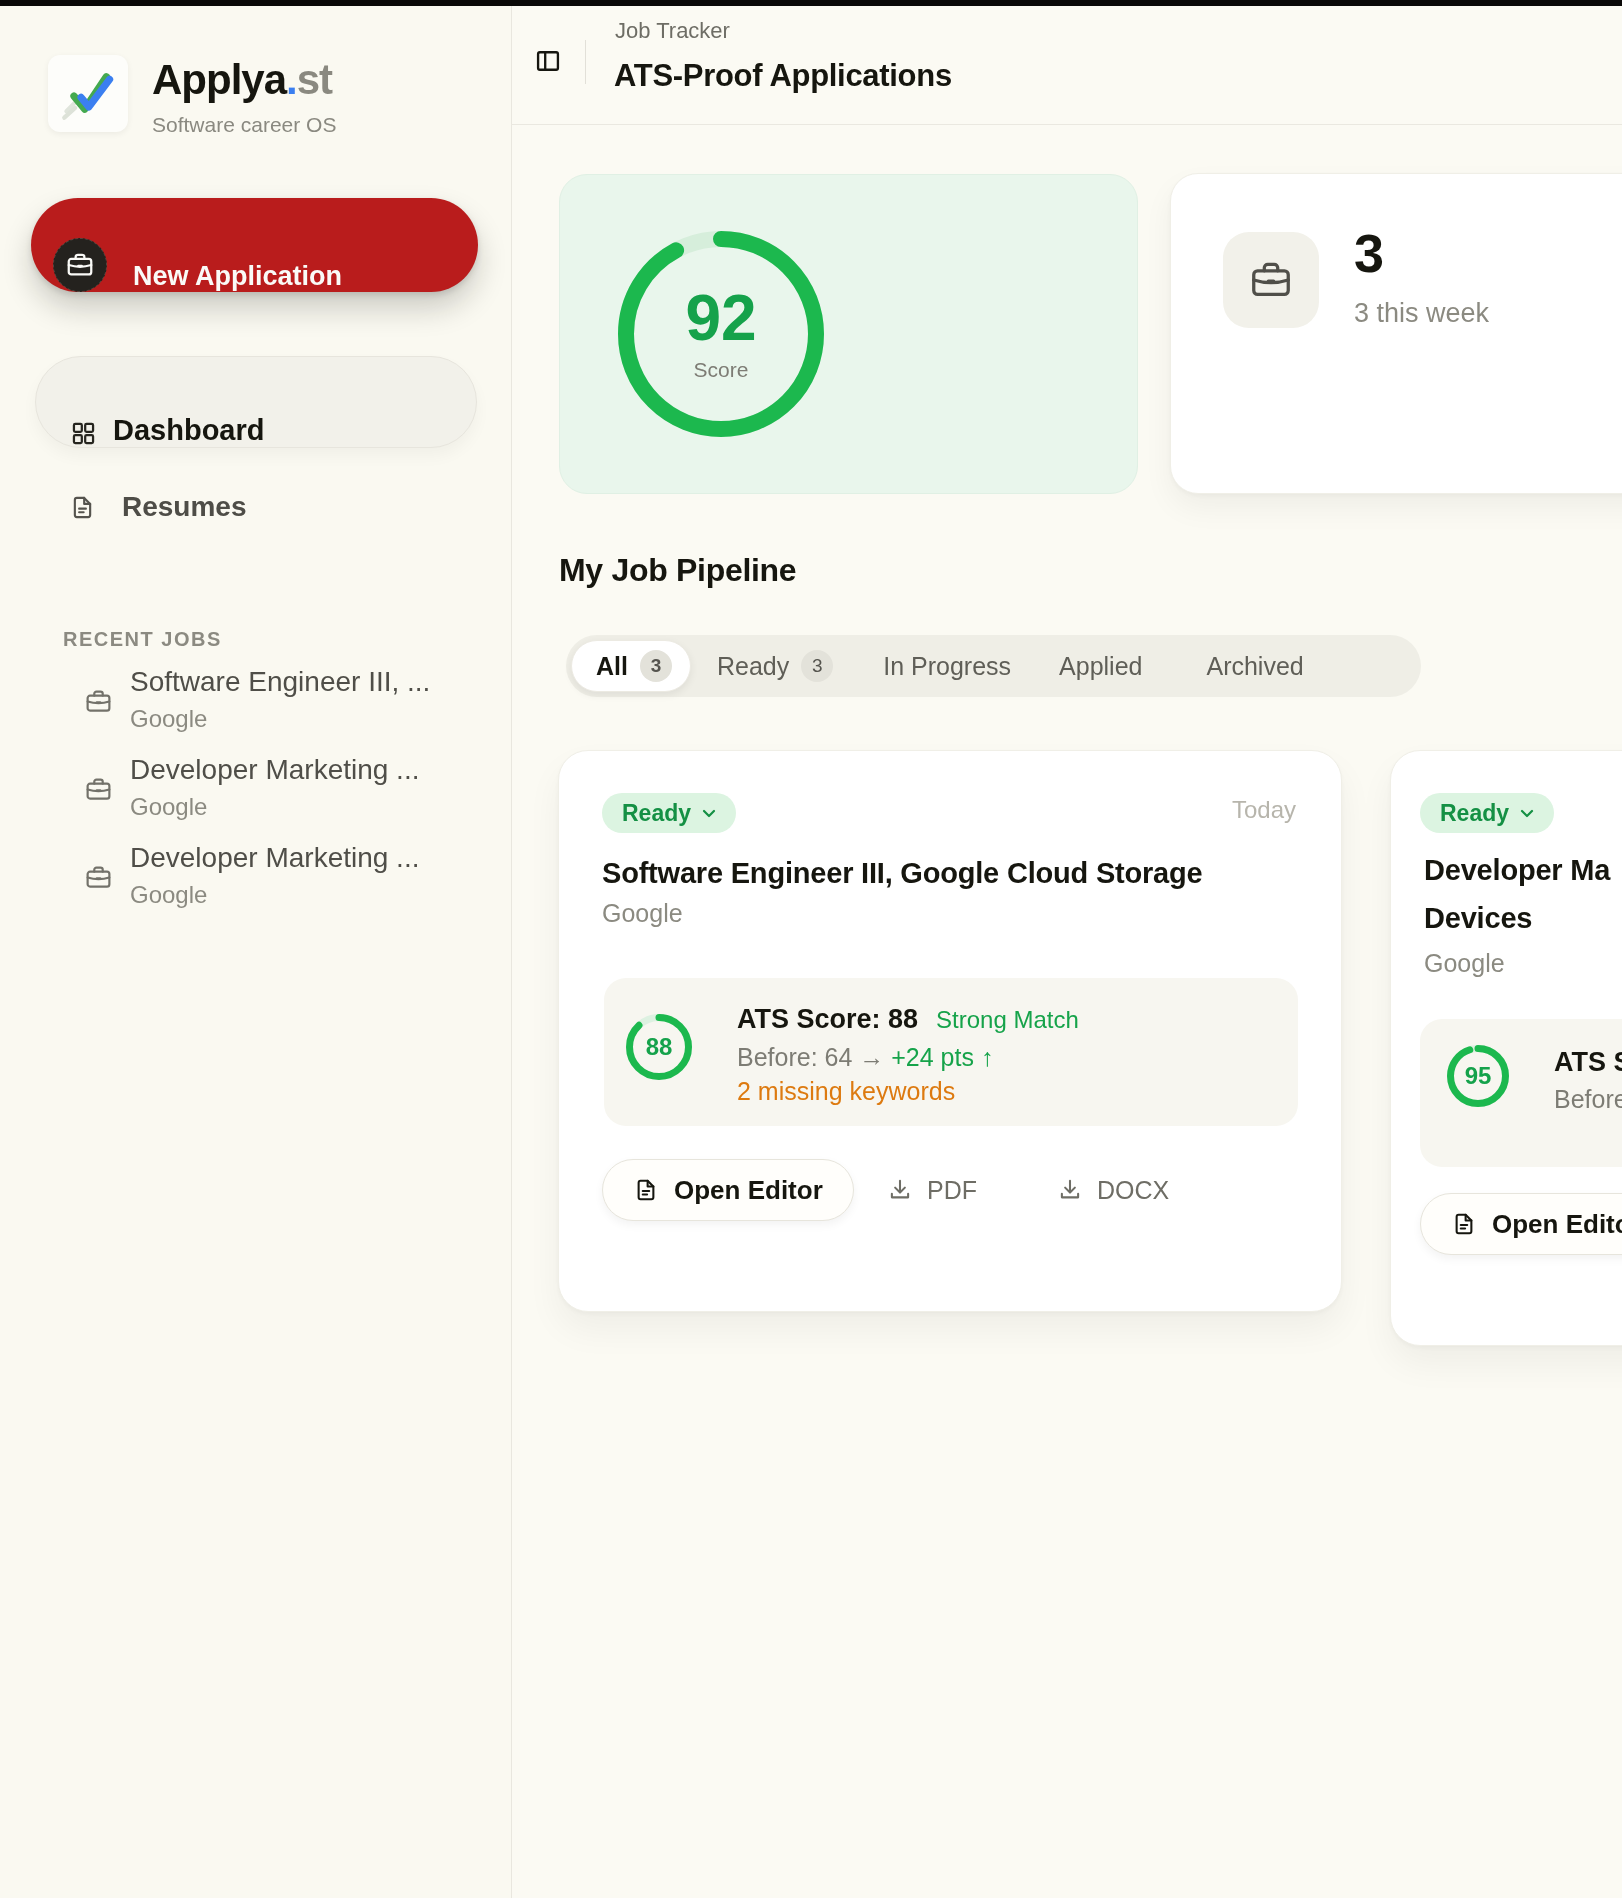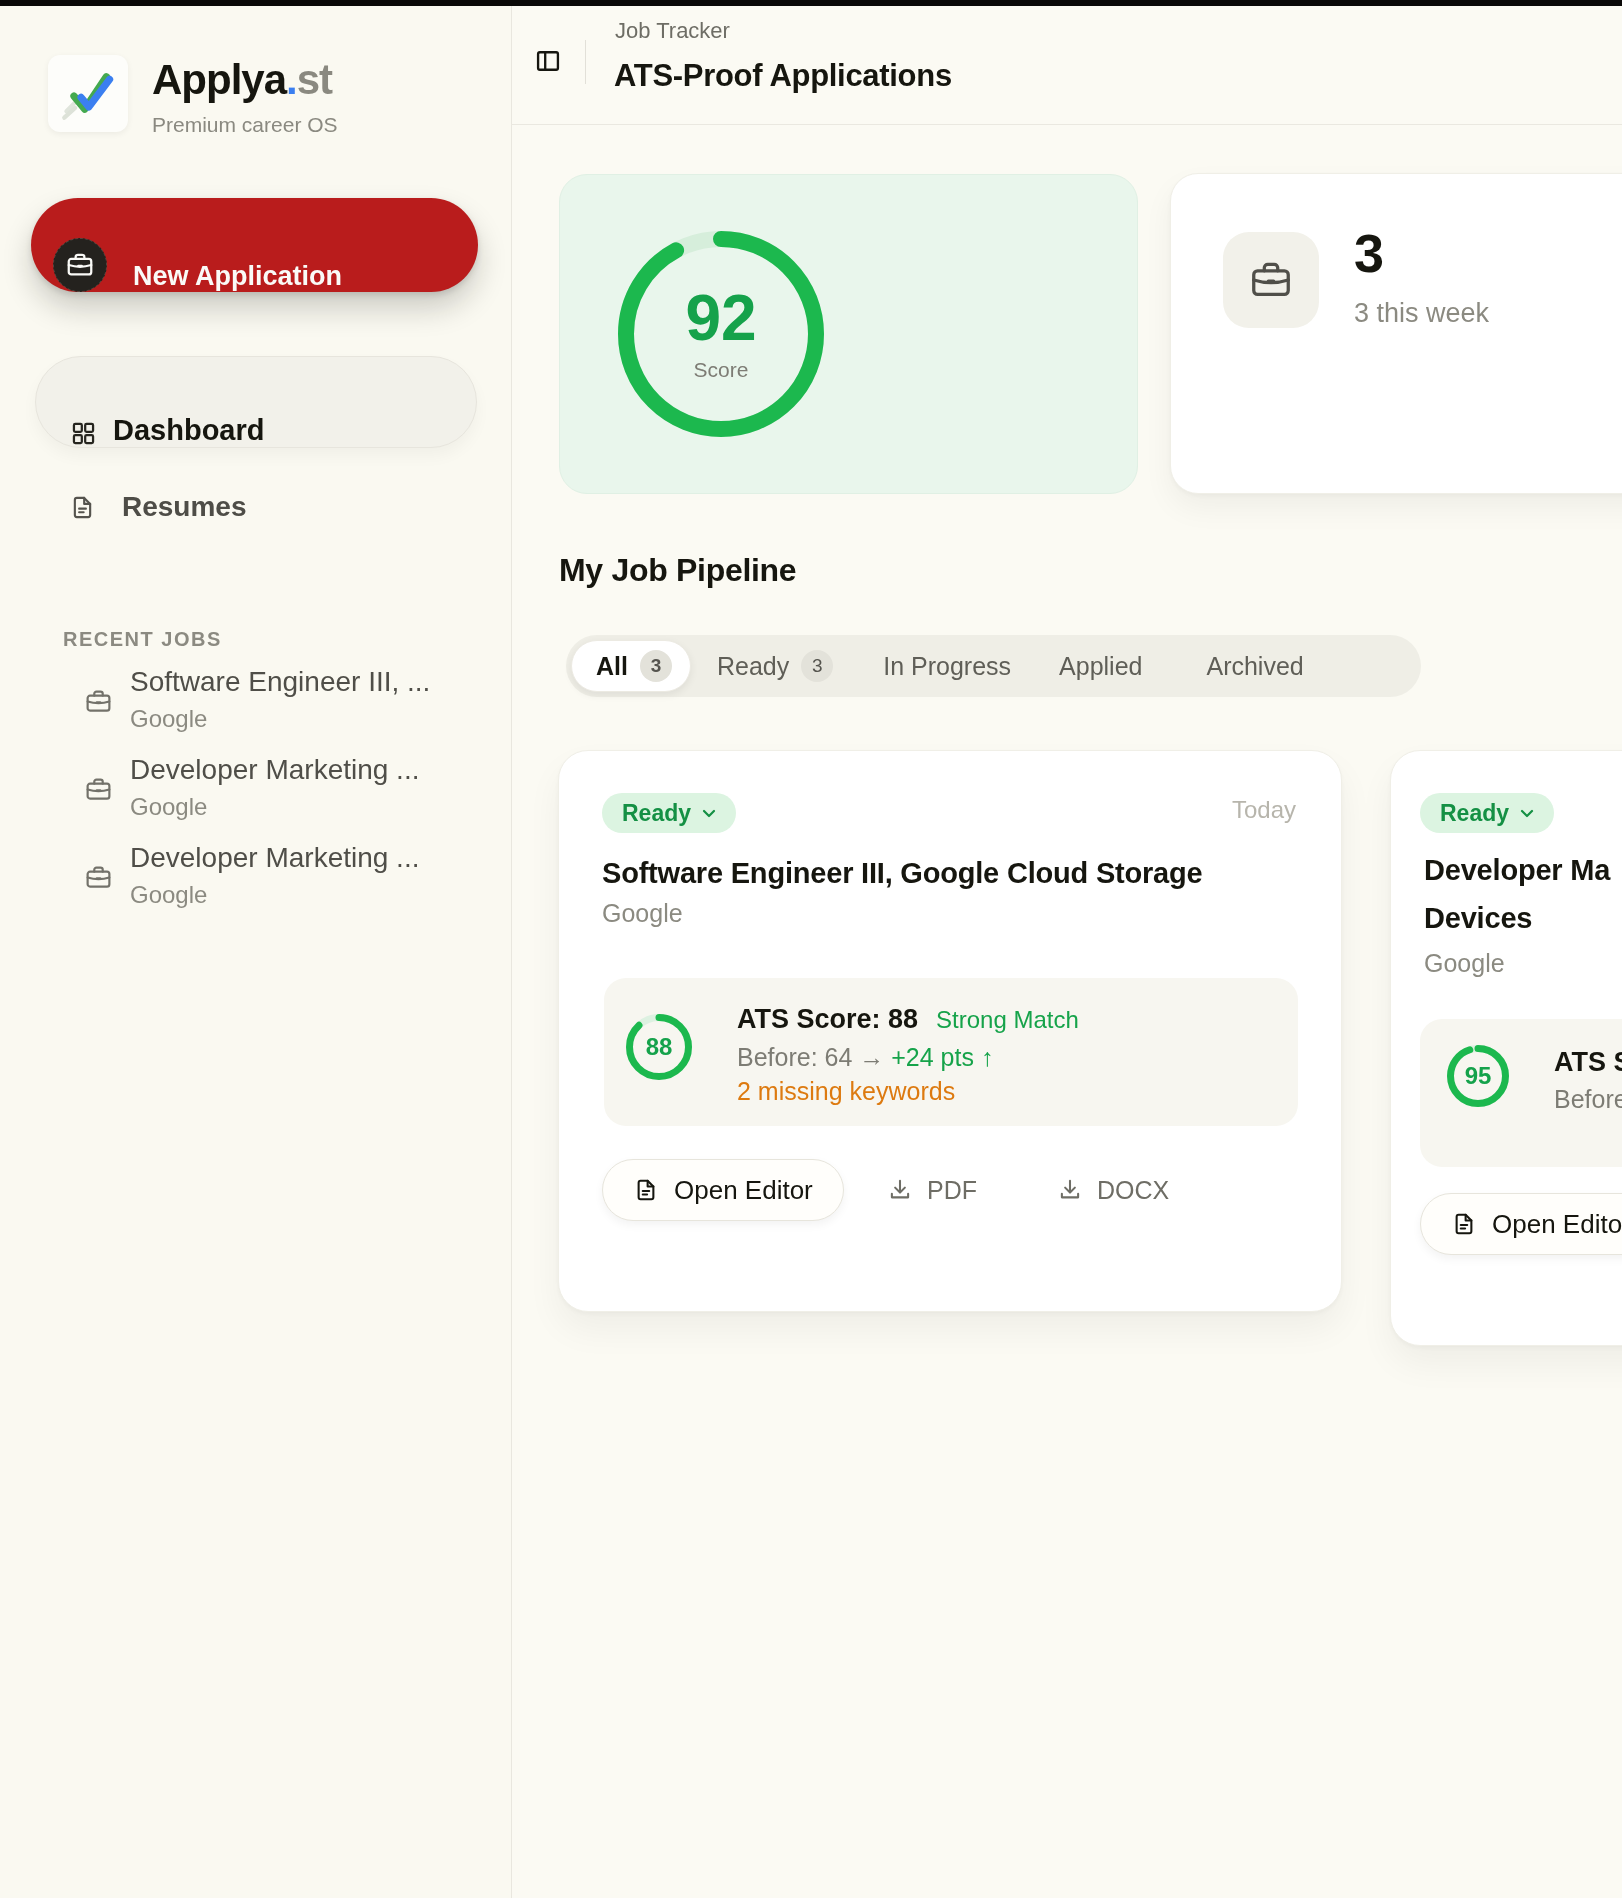--- a/index.html
+++ b/index.html
@@ -82,21 +82,21 @@
   .job-title{position:absolute;font-size:29px;font-weight:bold;letter-spacing:-.2px;color:#16160f;white-space:nowrap}
   .job-company{position:absolute;font-size:25px;color:#8b8a81}
   .score-panel{position:absolute;width:694px;height:148px;border-radius:22px;background:#f7f6f0}
   .sp-l1{position:absolute;left:133px;top:26px;font-size:27px;font-weight:bold;color:#16160f;white-space:nowrap}
   .sp-match{font-weight:normal;font-size:24px;color:#16a34a;margin-left:18px}
   .sp-l2{position:absolute;left:133px;top:65px;font-size:25px;color:#7d7c74;white-space:nowrap}
   .sp-delta{color:#16a34a}
   .sp-l3{position:absolute;left:133px;top:99px;font-size:25px;color:#dd7a10;white-space:nowrap}
   .ring-sm-val{font-size:24px;font-weight:bold;color:#15a24b}
   .editor-btn{position:absolute;height:62px;border-radius:31px;background:#fffefb;border:1px solid #e7e5dc;box-sizing:border-box;
-    display:flex;align-items:center;gap:15px;padding:0 30px;font-size:26px;font-weight:normal;color:#16160f;cursor:pointer;
+    display:flex;align-items:center;gap:15px;padding:0 30px;font-size:26px;font-weight:bold;color:#16160f;cursor:pointer;
     box-shadow:0 4px 10px rgba(0,0,0,.05);white-space:nowrap}
   .dl-group{position:absolute;height:62px;display:flex;align-items:center;gap:14px;color:#6e6d65;font-size:25px;cursor:pointer}
 </style>
 </head>
 <body>
 
 <div class="page">
   <div class="abs topbar"></div>
 
   <aside class="abs sidebar">
@@ -107,21 +107,21 @@
           <svg width="58" height="56" viewBox="0 0 26 26" fill="none" stroke-linecap="round" stroke-linejoin="round">
             <path d="M3 21 L9 15" stroke="#e0e5dc" stroke-width="2"></path>
             <path d="M2 24 L7 19.5" stroke="#dde2d8" stroke-width="2"></path>
             <path d="M6.5 14 L11.5 20 L21.5 5" stroke="#44a94f" stroke-width="3.4"></path>
             <path d="M9.8 14.6 L13.4 19 L23 6.2" stroke="#3b7ff0" stroke-width="3.4"></path>
           </svg>
         </span>
       </div>
       <div>
         <div class="brand-name"><span>Applya</span><span class="dot">.</span><span class="suffix">st</span></div>
-        <div class="tagline">Premium career OS</div>
+        <div class="tagline">Software career OS</div>
       </div>
     </div>
 
     <button class="abs new-app">
       <span class="icon-circle">
         <svg width="30" height="30" viewBox="0 0 24 24" fill="none" stroke="#fafaf7" stroke-width="1.8" stroke-linecap="round" stroke-linejoin="round">
           <rect x="3" y="7.2" width="18" height="12.3" rx="2"></rect>
           <path d="M8.5 7.2 V5.6 a1.8 1.8 0 0 1 1.8-1.8 h3.4 a1.8 1.8 0 0 1 1.8 1.8 V7.2"></path>
           <path d="M3 12 a30 30 0 0 0 18 0"></path>
           <path d="M10.6 12.6 h2.8"></path>

